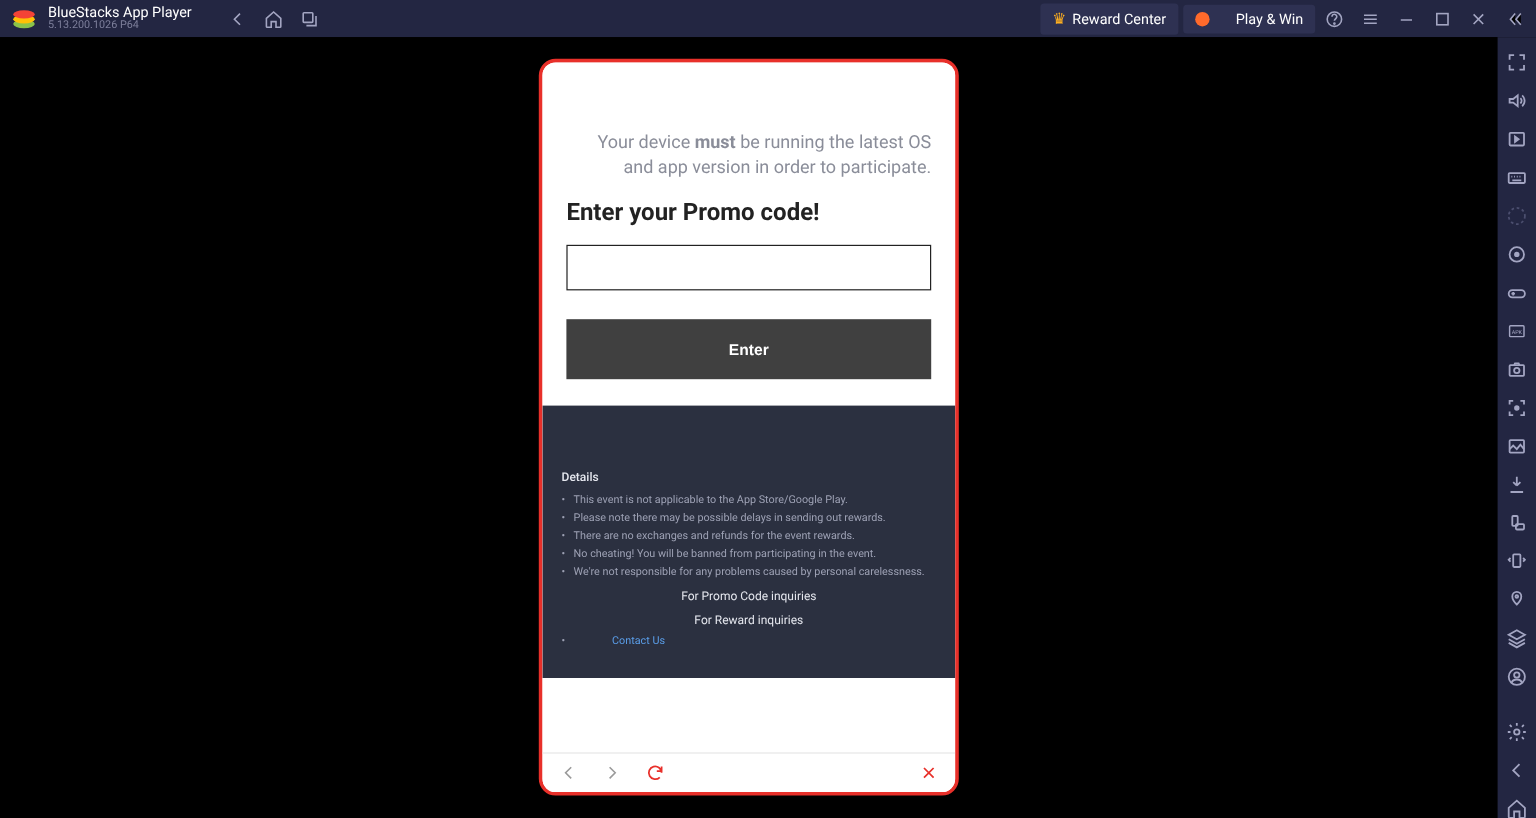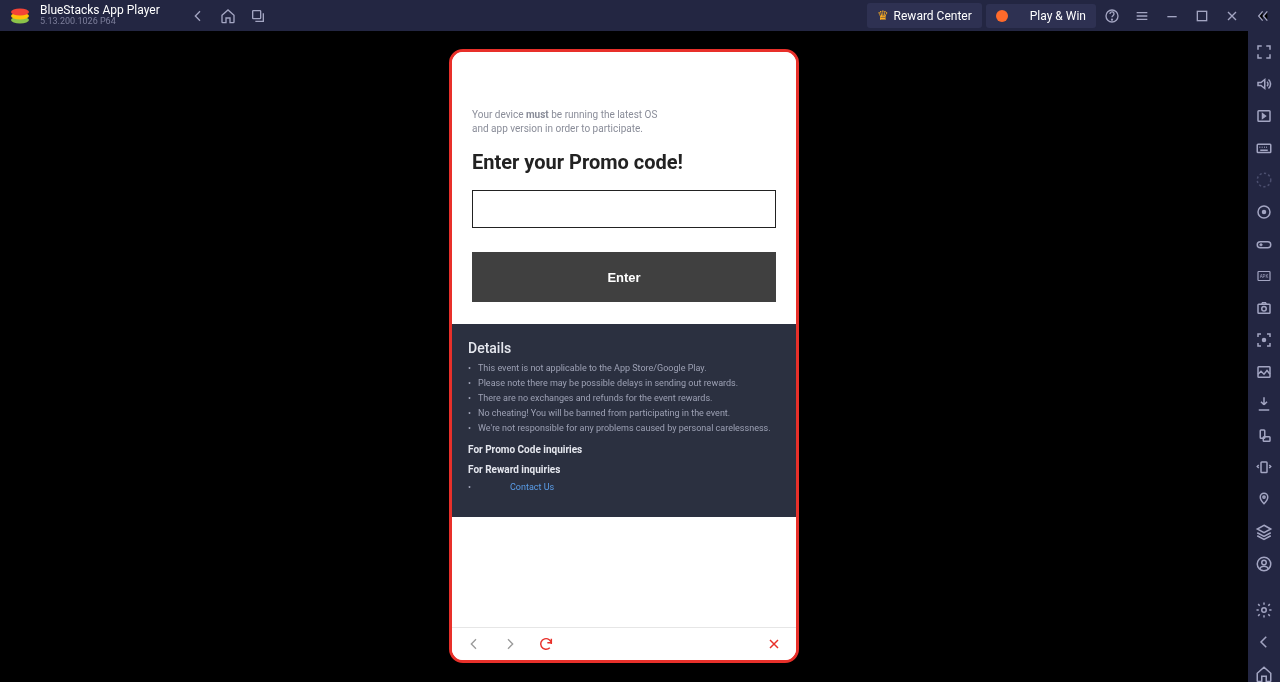--- a/index.html
+++ b/index.html
@@ -91,24 +91,25 @@
   background: #fff;
   overflow: hidden;
   display: flex;
   flex-direction: column;
 }
 .phone-top {
   padding: 56px 20px 22px 20px;
   background: #fff;
 }
 .device-note {
-  font-size: 10px;
+  font-size: 15px;
   color: #8a8d99;
   line-height: 1.4;
   margin-bottom: 14px;
+  text-align: right;
 }
 .device-note .must { font-weight: 700; color: #8a8d99; }
 .promo-heading {
   font-size: 20px;
   font-weight: 700;
   color: #222;
   margin-bottom: 16px;
 }
 .promo-input {
   width: 100%;
@@ -130,27 +131,27 @@
   margin-top: 24px;
   cursor: pointer;
 }
 .details-block {
   background: #2b3040;
   color: #cacdd8;
   padding: 14px 16px 16px 16px;
   font-size: 9px;
   line-height: 1.45;
 }
-.details-heading { color: #e5e7ee; font-size: 14px; margin-bottom: 3px; font-weight: 500; }
+.details-heading { color: #e5e7ee; font-size: 10px; margin-bottom: 3px; font-weight: 500; margin-top: 40px; }
 .details-block ul { list-style: none; padding-left: 10px; margin-bottom: 6px; }
 .details-block li { position: relative; color: #9da1b4; padding: 1px 0; }
 .details-block li::before {
   content: "•"; position: absolute; left: -10px; color: #9da1b4;
 }
-.sub-heading { color: #e5e7ee; font-size: 10px; margin-top: 6px; margin-bottom: 2px; font-weight: 700;}
+.sub-heading { color: #e5e7ee; font-size: 10px; margin-top: 6px; margin-bottom: 2px; font-weight: 400; text-align: center;}
 .contact-link { color: #5a9de8; cursor: pointer; padding-left: 32px; }
 .phone-white-fill { flex: 1; background: #fff; }
 .phone-nav {
   height: 33px;
   border-top: 1px solid #e6e6e6;
   background: #fff;
   display: flex;
   align-items: center;
   padding: 0 14px;
   gap: 20px;

